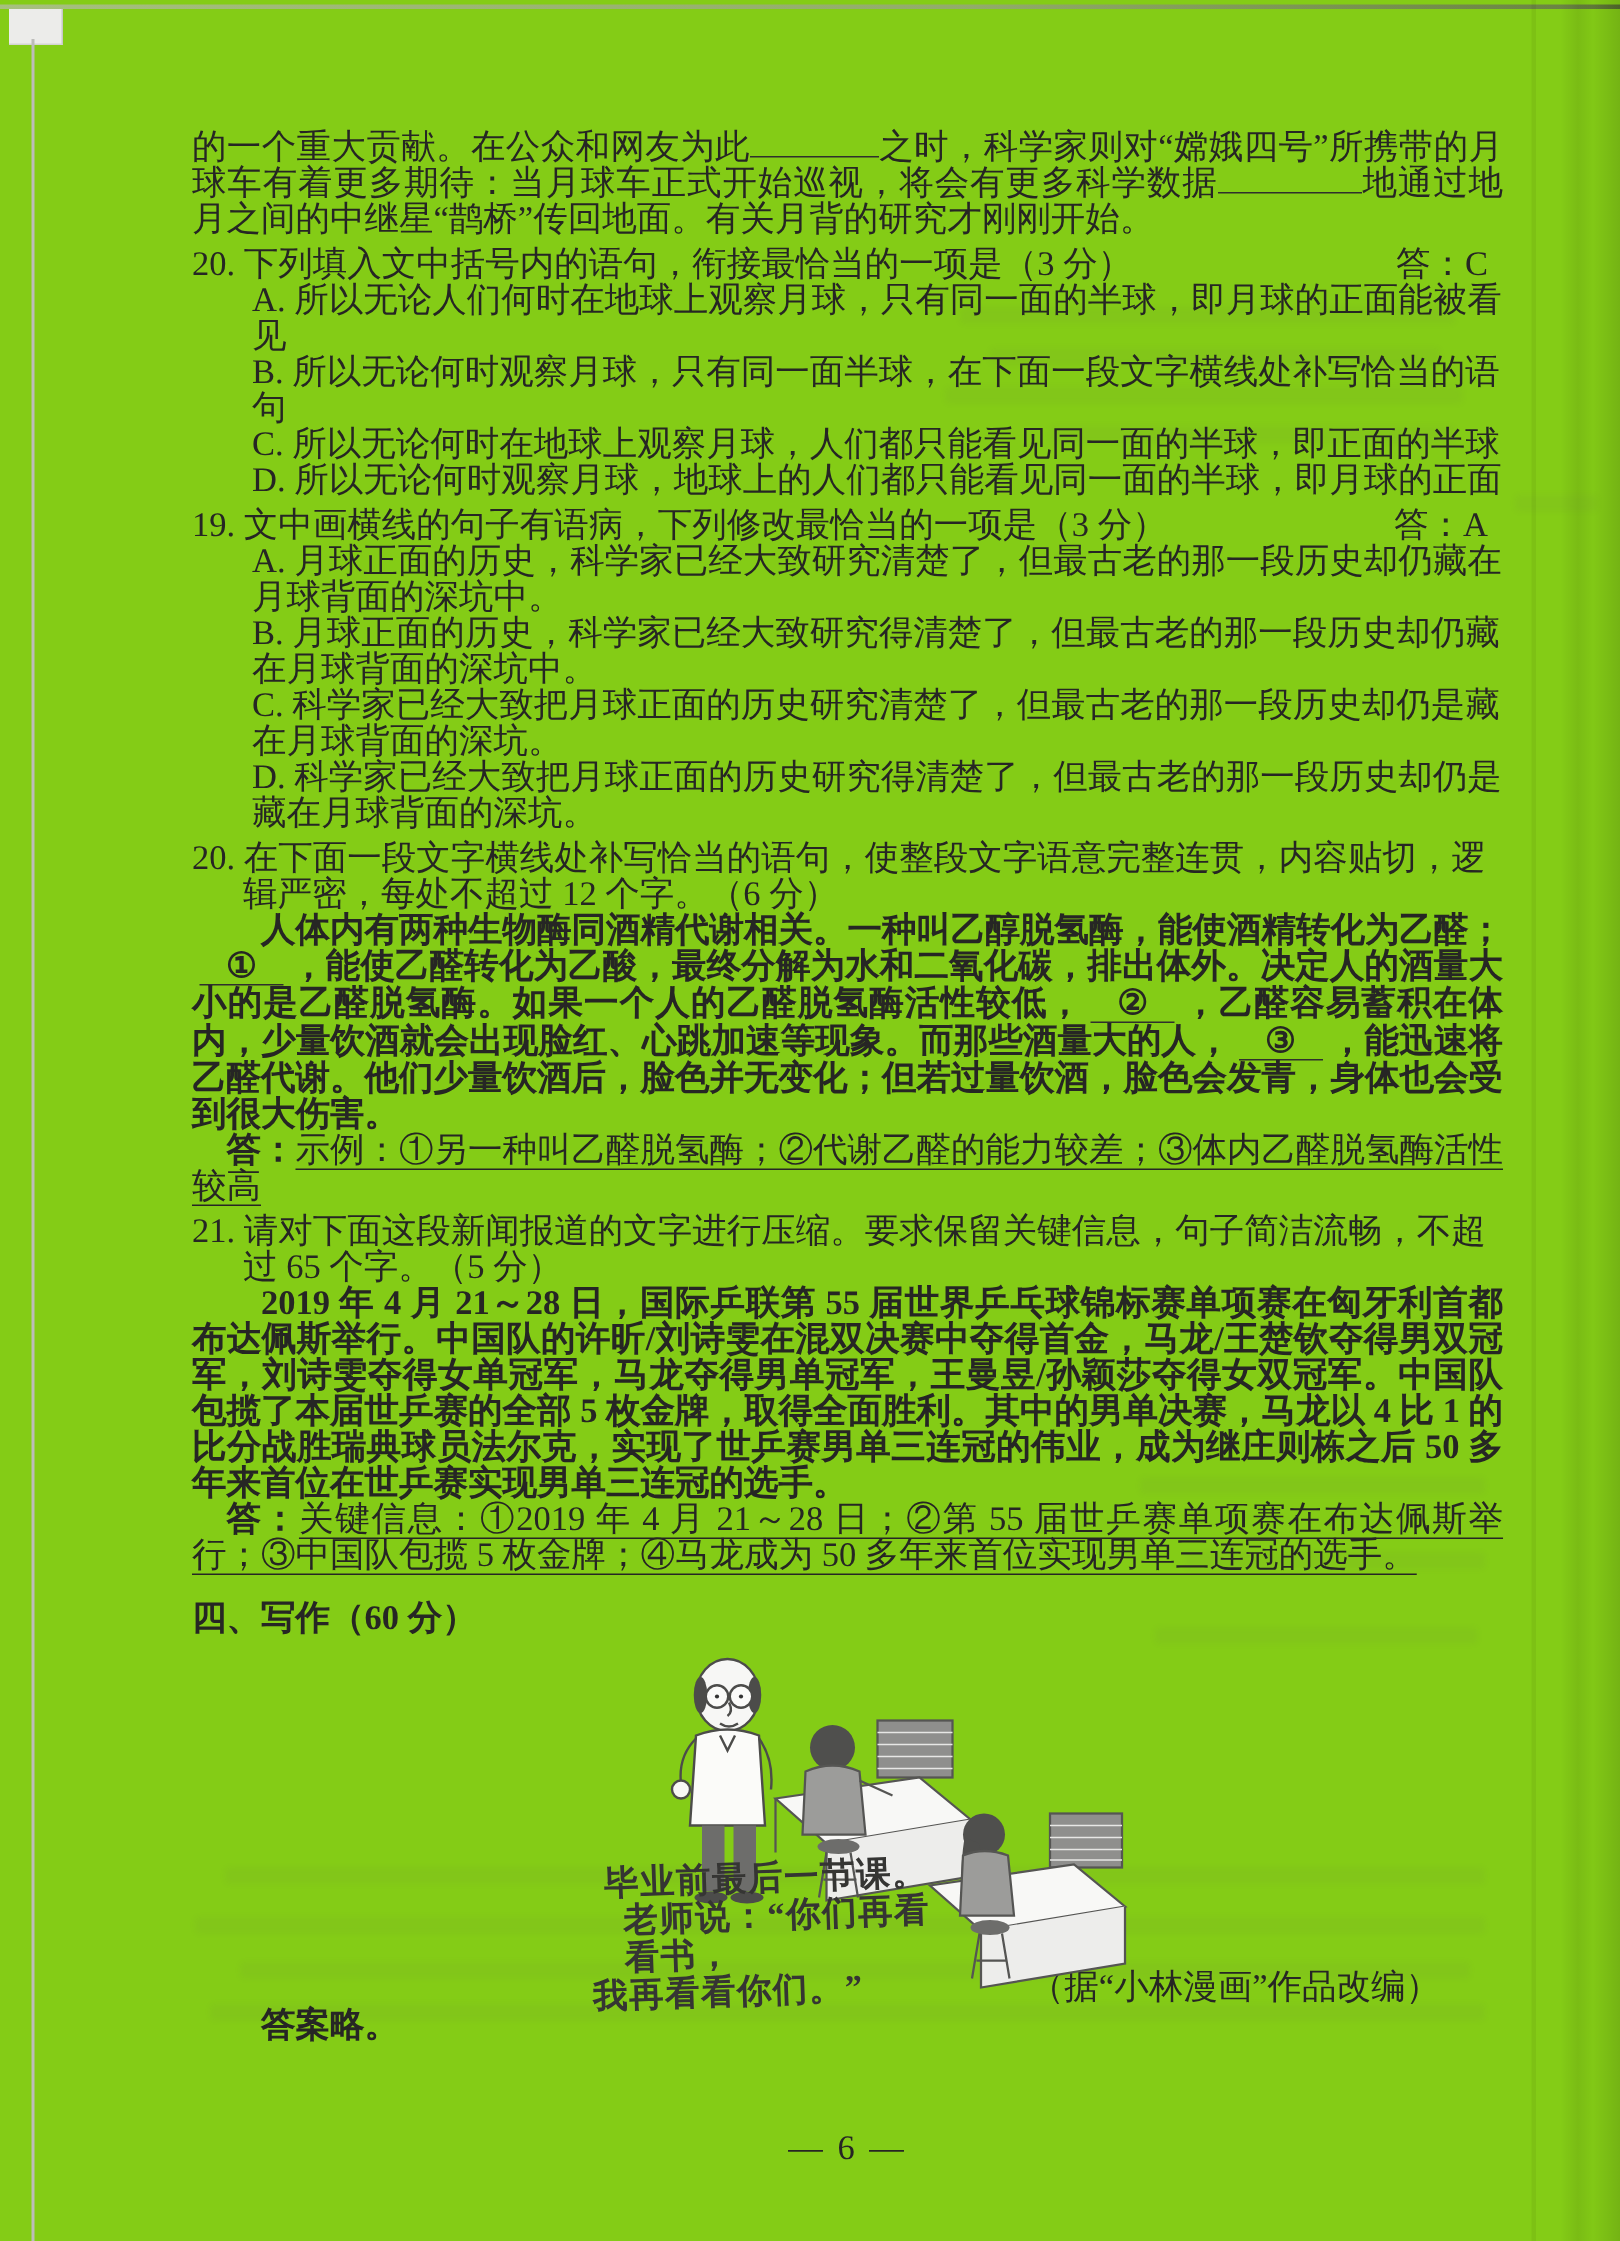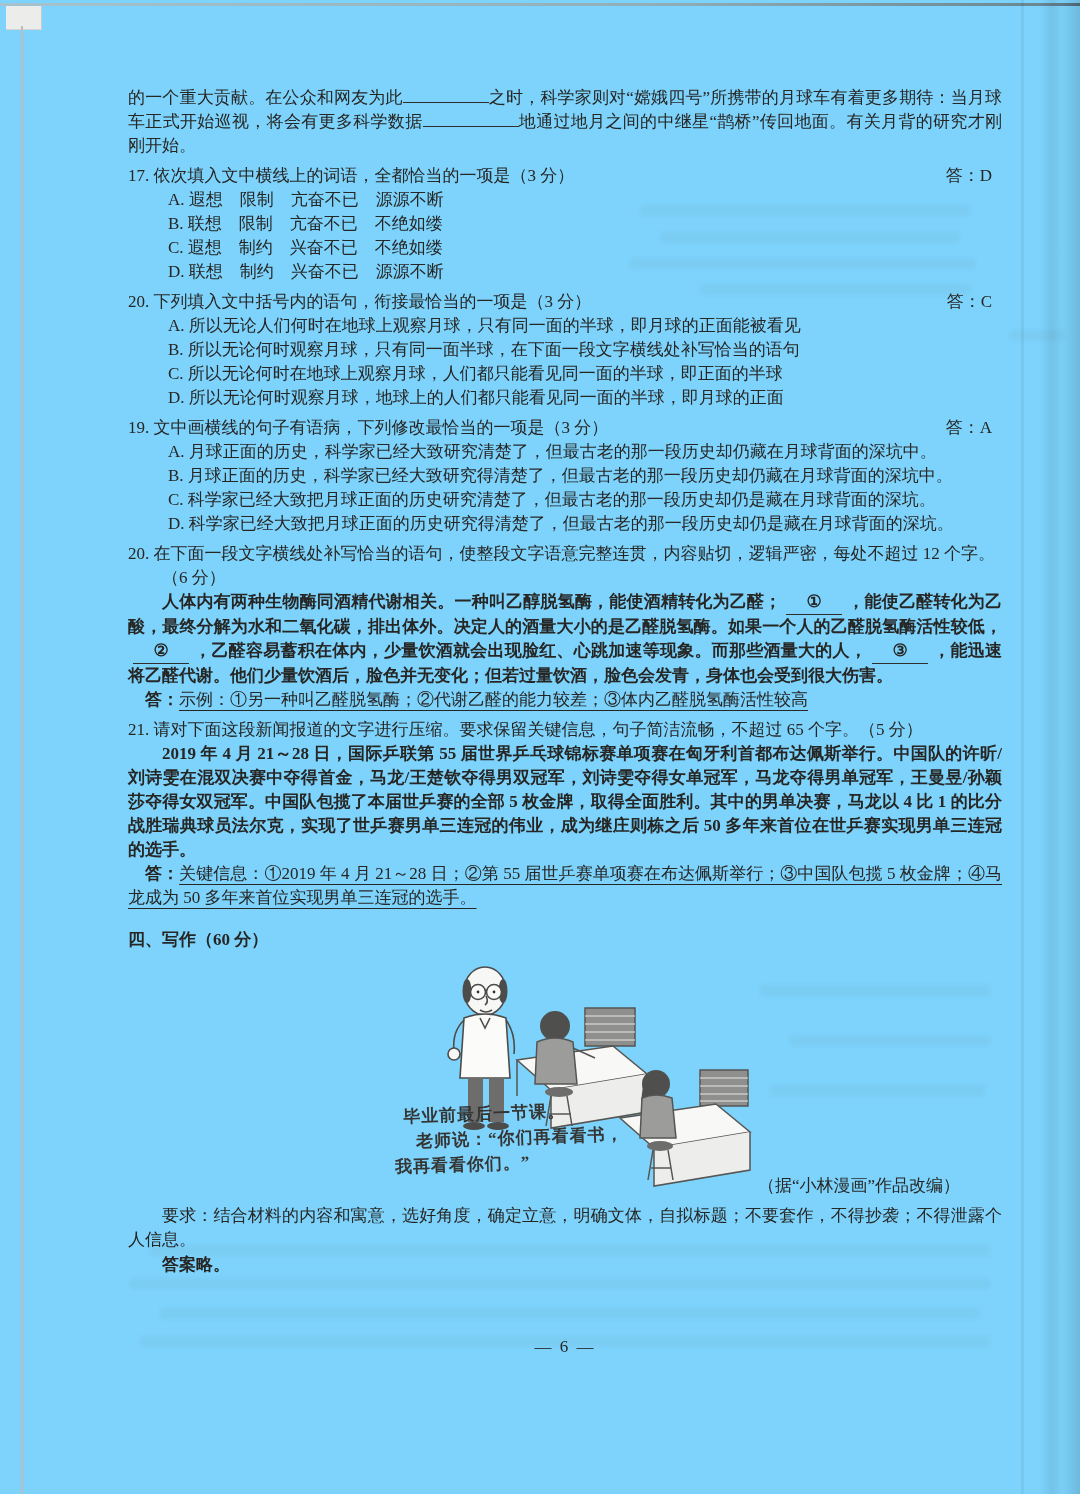--- a/index.html
+++ b/index.html
@@ -1,21 +1,21 @@
 <!DOCTYPE html>
 <html><head>
 <meta charset="utf-8">
 <style>
   * { margin:0; padding:0; box-sizing:border-box; }
   html,body { background:#d8d8d6; }
   .page {
     position:relative; width:1080px; height:1494px;
-    background:#7dd3fc; overflow:hidden;
+    background:#84cc16; overflow:hidden;
     font-family:"Liberation Serif","DejaVu Serif",serif;
-    font-size:17px; line-height:24px; color:#262624;
+    font-size:23px; line-height:24px; color:#262624;
   }
   
   .edge-top { position:absolute; top:3px; left:0; right:0; height:3px;
     background:linear-gradient(90deg,#b9b9b7,#9a9a98 60%,#5d5d5b 97%,#3c3c3a); opacity:.65; }
   .corner-notch { position:absolute; top:6px; left:6px; width:36px; height:24px;
     background:#ececea; border-right:1px solid #c8c8c6; border-bottom:1px solid #d4d4d2; }
   .edge-left { position:absolute; top:26px; left:21px; width:2px; bottom:0; background:#bcbcba; }
   .shadow-right { position:absolute; top:0; right:0; bottom:0; width:40px;
     background:linear-gradient(90deg, rgba(0,0,0,0) 0%, rgba(0,0,0,0.08) 30%, rgba(0,0,0,0.02) 55%, rgba(0,0,0,0.12) 100%); }
   .shadow-right2 { position:absolute; top:0; right:56px; bottom:0; width:3px; background:rgba(0,0,0,0.05); }
@@ -71,30 +71,20 @@
     <div class="ghost" style="left:150px;top:1245px;width:840px;"></div>
     <div class="ghost" style="left:130px;top:1278px;width:860px;"></div>
     <div class="ghost" style="left:160px;top:1308px;width:820px;"></div>
     <div class="ghost" style="left:140px;top:1336px;width:850px;"></div>
   </div>
 
   <div class="content">
 
     <p><span>的一个重大贡献。在公众和网友为此</span><span class="blank w86"></span><span>之时，科学家则对“嫦娥四号”所携带的月球车有着更多期待：当月球车正式开始巡视，将会有更多科学数据</span><span class="blank w96"></span><span>地通过地月之间的中继星“鹊桥”传回地面。有关月背的研究才刚刚开始。</span></p>
 
-    <div class="q">
-      <div class="stem-row">
-        <span class="stem">17. 依次填入文中横线上的词语，全都恰当的一项是（3 分）</span>
-        <span class="ans">答：D</span>
-      </div>
-      <div class="opt">A. 遐想　限制　亢奋不已　源源不断</div>
-      <div class="opt">B. 联想　限制　亢奋不已　不绝如缕</div>
-      <div class="opt">C. 遐想　制约　兴奋不已　不绝如缕</div>
-      <div class="opt">D. 联想　制约　兴奋不已　源源不断</div>
-    </div>
 
     <div class="q">
       <div class="stem-row">
         <span class="stem">20. 下列填入文中括号内的语句，衔接最恰当的一项是（3 分）</span>
         <span class="ans">答：C</span>
       </div>
       <div class="opt">A. 所以无论人们何时在地球上观察月球，只有同一面的半球，即月球的正面能被看见</div>
       <div class="opt">B. 所以无论何时观察月球，只有同一面半球，在下面一段文字横线处补写恰当的语句</div>
       <div class="opt">C. 所以无论何时在地球上观察月球，人们都只能看见同一面的半球，即正面的半球</div>
       <div class="opt">D. 所以无论何时观察月球，地球上的人们都只能看见同一面的半球，即月球的正面</div>
@@ -175,20 +165,19 @@
           </g>
         </svg>
         <div class="caption">
           <div>毕业前最后一节课。</div>
           <div class="cap2">老师说：“你们再看看书，</div>
           <div class="cap3">我再看看你们。”</div>
         </div>
       </div>
 
       <div class="source-note">（据“小林漫画”作品改编）</div>
-      <p class="req">要求：结合材料的内容和寓意，选好角度，确定立意，明确文体，自拟标题；不要套作，不得抄袭；不得泄露个人信息。</p>
       <div class="bold-note">答案略。</div>
     </div>
 
     <div class="page-num">— 6 —</div>
 
   </div>
 </div>
 
 </body></html>

